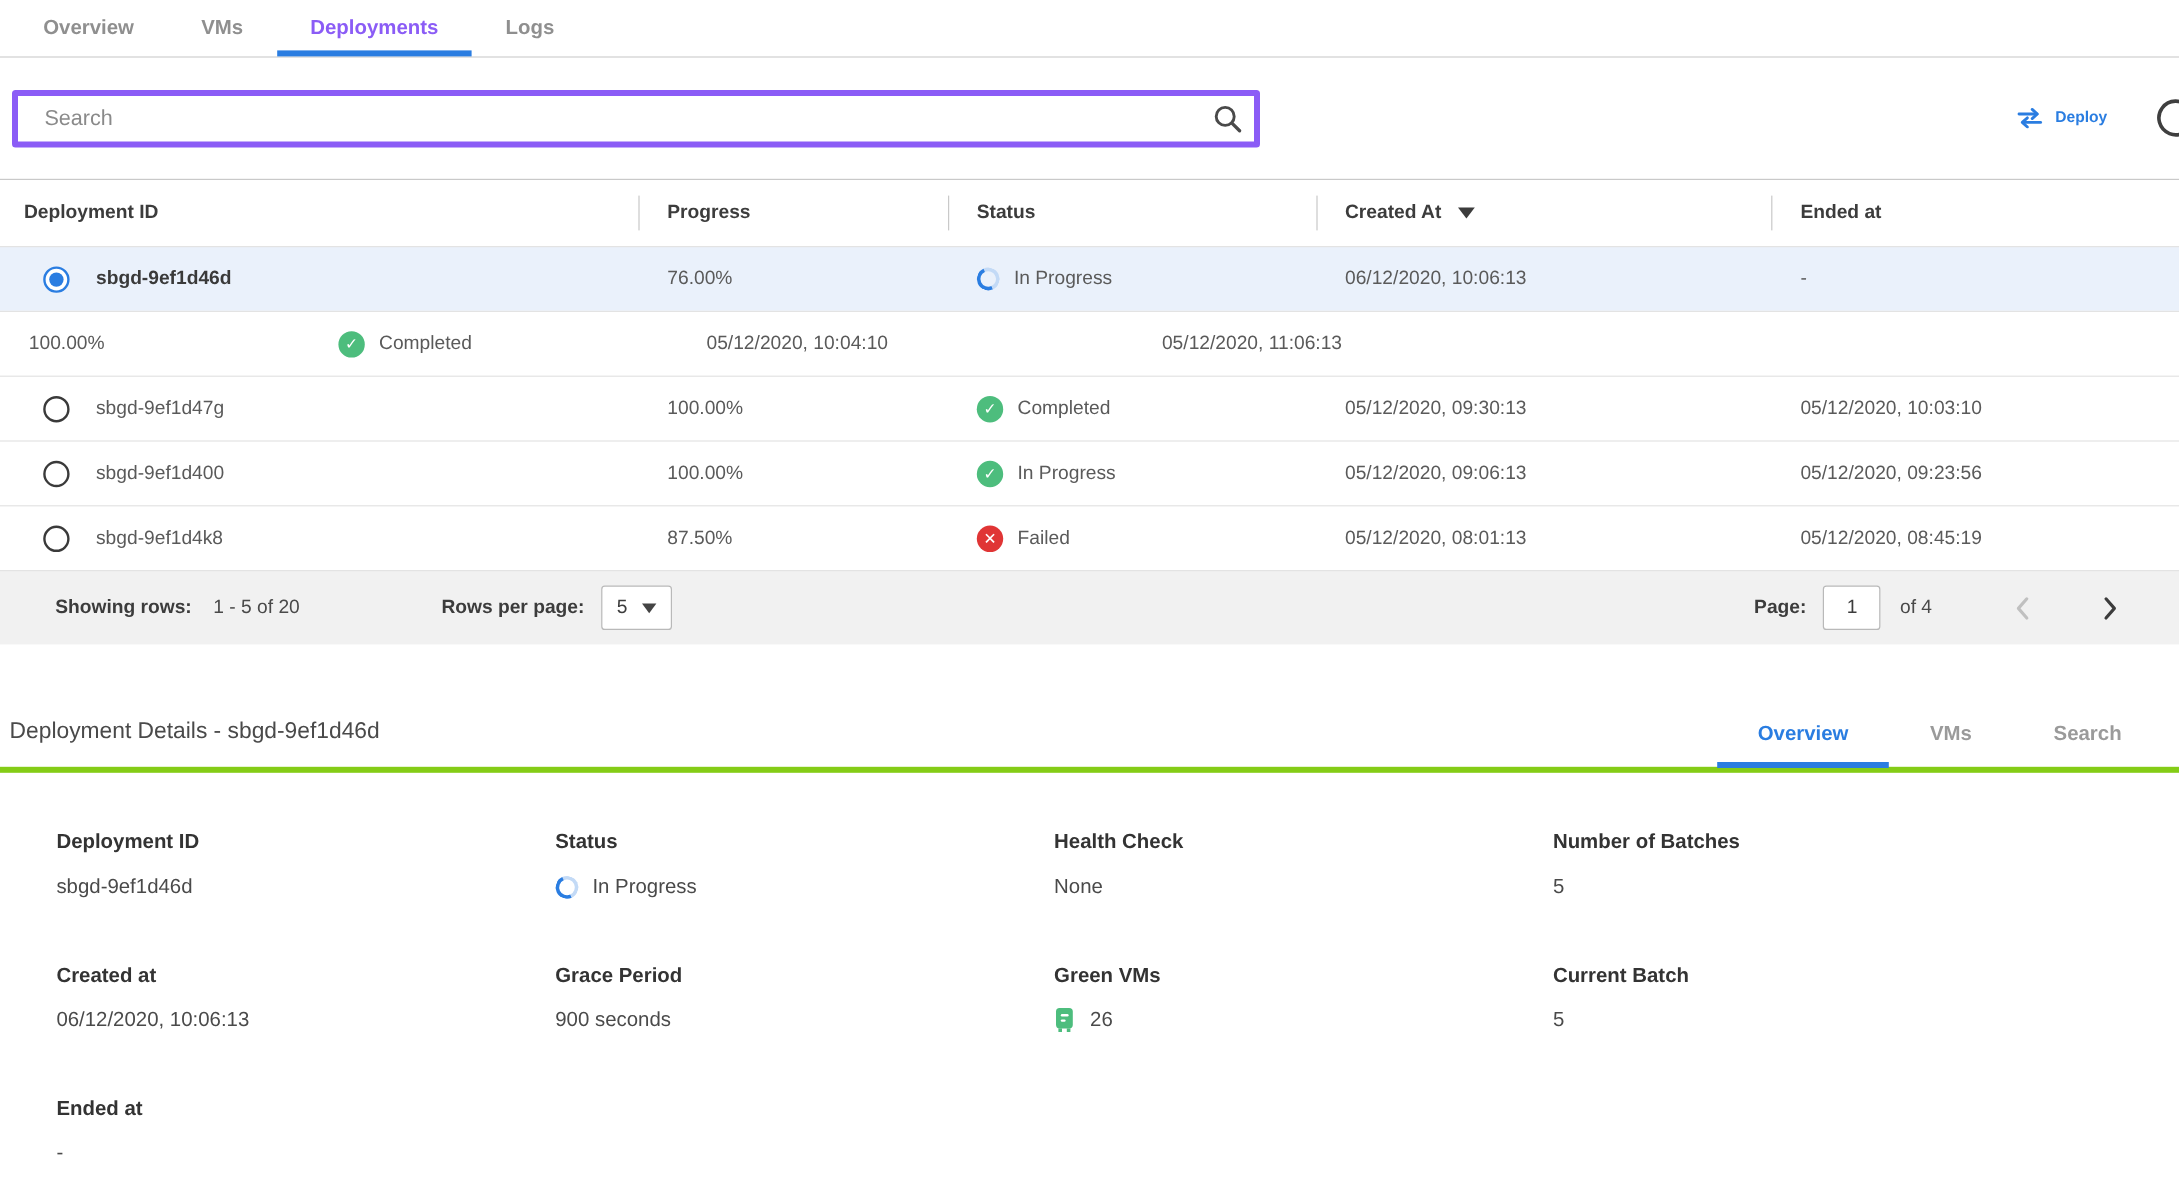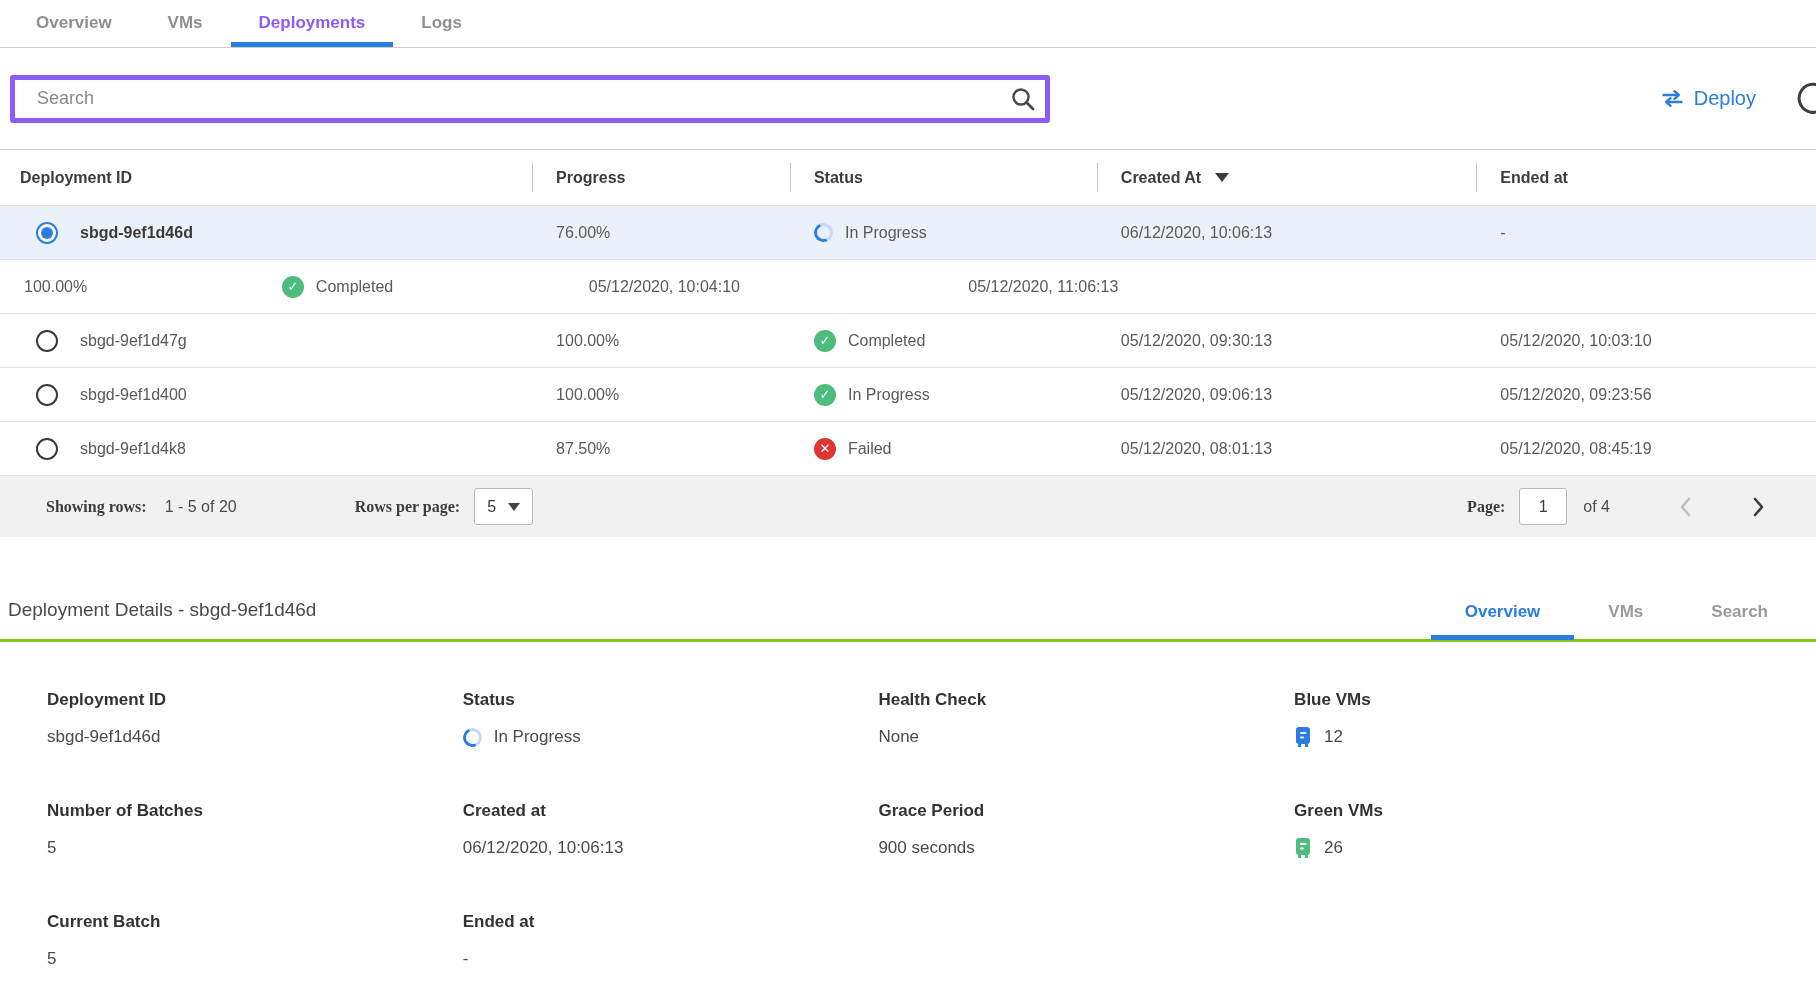--- a/index.html
+++ b/index.html
@@ -13,22 +13,22 @@
   .tab.active { color:#8b5cf6; border-bottom-color:#2a7de1; }
 
   
   .toolbar { display:flex; align-items:center; height:101px; padding:0 10px; position:relative; }
   .search-box { position:relative; width:1040px; height:48px; }
   .search-box input { width:100%; height:100%; border:5px solid #8b5cf6; border-radius:3px;
     font-size:18px; padding:0 50px 0 22px; color:#444; outline:none;
     font-family:"Liberation Sans","DejaVu Sans",sans-serif; }
   .search-box input::placeholder { color:#8a8a8a; }
   .search-icon { position:absolute; right:14px; top:11px; }
-  .deploy-btn { margin-left:auto; margin-right:50px; display:flex; align-items:center; gap:10px;
-    background:none; border:none; color:#2a7de1; font-size:20px; font-weight:normal; cursor:pointer;
+  .deploy-btn { margin-left:auto; margin-right:50px; display:flex; align-items:flex-start; gap:10px;
+    background:none; border:none; color:#2a7de1; font-size:13px; font-weight:bold; cursor:pointer;
     font-family:"Liberation Sans","DejaVu Sans",sans-serif; }
   .refresh-icon { position:absolute; right:-16px; top:33px; }
 
   
   .thead { display:flex; border-top:1px solid #c9c9c9; height:56px; align-items:center; }
   .th { font-size:16px; font-weight:bold; color:#3c3c3c; padding-left:24px; position:relative;
     display:flex; align-items:center; height:100%; cursor:pointer; }
   .th:first-child { padding-left:20px; }
   .th + .th::before { content:''; position:absolute; left:0; top:13px; bottom:13px; width:1px; background:#c9c9c9; }
   .c1{width:29.3%} .c2{width:14.2%} .c3{width:16.9%} .c4{width:20.9%} .c5{width:18.7%}
@@ -46,38 +46,38 @@
   .spinner { width:19px; height:19px; border-radius:50%; flex:0 0 auto;
     border:3px solid #c3daf6; border-left-color:#2a7de1; border-bottom-color:#2a7de1; transform:rotate(20deg); }
   .st-ic { width:22px; height:22px; border-radius:50%; color:#fff; font-size:13px; font-weight:bold;
     display:flex; align-items:center; justify-content:center; flex:0 0 auto; }
   .st-ic.check { background:#4dbd7d; }
   .st-ic.cross { background:#e03535; }
 
   
   .tfoot { display:flex; align-items:center; height:62px; background:#f1f1f1; border-top:1px solid #e3e3e3;
     font-size:16px; color:#3c3c3c; padding:0 46px; }
-  .tfoot b { font-weight:bold;font-family:Liberation Serif, serif; }
+  .tfoot b { font-weight:bold; }
   .showing-val { margin-left:18px; color:#4a4a4a; }
   .rpp-label { margin-left:118px; }
   .rpp-select { margin-left:14px; background:#fff; border:1px solid #b9b9b9; border-radius:3px;
     height:37px; padding:0 12px; display:flex; align-items:center; gap:12px; cursor:pointer; color:#3c3c3c; }
   .dd-arrow { width:0; height:0; border-left:6px solid transparent; border-right:6px solid transparent;
     border-top:8px solid #444; }
   .pager { margin-left:auto; display:flex; align-items:center; }
   .page-input { width:48px; height:37px; border:1px solid #b9b9b9; border-radius:3px; text-align:center;
     font-size:16px; color:#3c3c3c; margin-left:14px; outline:none;
     font-family:"Liberation Sans","DejaVu Sans",sans-serif; }
   .page-of { margin-left:16px; color:#4a4a4a; }
   .chev { background:none; border:none; cursor:pointer; padding:4px; }
   .chev.prev { margin-left:64px; }
   .chev.next { margin-left:52px; }
 
   
-  .details-head { display:flex; align-items:flex-end; margin-top:62px; border-bottom:3px solid #84cc16; padding-left:8px; }
+  .details-head { display:flex; align-items:flex-end; margin-top:62px; border-bottom:5px solid #84cc16; padding-left:8px; }
   .details-title { font-size:19px; color:#4a4a4a; padding-bottom:18px; }
   .detail-tabs { margin-left:auto; margin-right:14px; display:flex; }
   .dtab { font-size:17px; font-weight:bold; color:#9a9a9a; padding:0 34px 13px 34px;
     border-bottom:5px solid transparent; margin-bottom:-1px; cursor:pointer; }
   .dtab.active { color:#2a7de1; border-bottom-color:#2a7de1; }
   .fields { display:grid; grid-template-columns:23.5% 23.5% 23.5% 1fr; padding:48px 0 0 47px; row-gap:52px; }
   .field-label { font-size:17px; font-weight:bold; color:#333; }
   .field-value { margin-top:15px; font-size:17px; color:#4a4a4a; display:flex; align-items:center; gap:12px; min-height:24px; }
   svg { display:block; }
 </style>
@@ -254,35 +254,20 @@
             <span>In Progress</span>
           </div>
         </div>
         <div class="field">
           <div class="field-label">Health Check</div>
           <div class="field-value">
             <span>None</span>
           </div>
         </div>
         <div class="field">
-          <div class="field-label">Blue VMs</div>
-          <div class="field-value">
-            <span>
-              <svg width="18" height="22" viewBox="0 0 18 22">
-                <rect x="2" y="1" width="14" height="17" rx="3" fill="#2a7de1"></rect>
-                <rect x="6" y="6" width="6.5" height="2" rx="1" fill="#fff"></rect>
-                <rect x="6" y="10.5" width="4" height="2" rx="1" fill="#fff"></rect>
-                <rect x="4" y="18" width="3" height="3" fill="#2a7de1"></rect>
-                <rect x="11" y="18" width="3" height="3" fill="#2a7de1"></rect>
-              </svg>
-            </span>
-            <span>12</span>
-          </div>
-        </div>
-        <div class="field">
           <div class="field-label">Number of Batches</div>
           <div class="field-value">
             <span>5</span>
           </div>
         </div>
         <div class="field">
           <div class="field-label">Created at</div>
           <div class="field-value">
             <span>06/12/2020, 10:06:13</span>
           </div>

